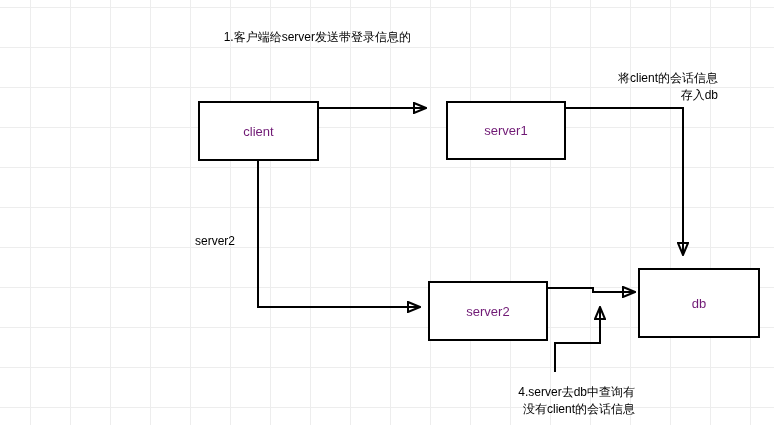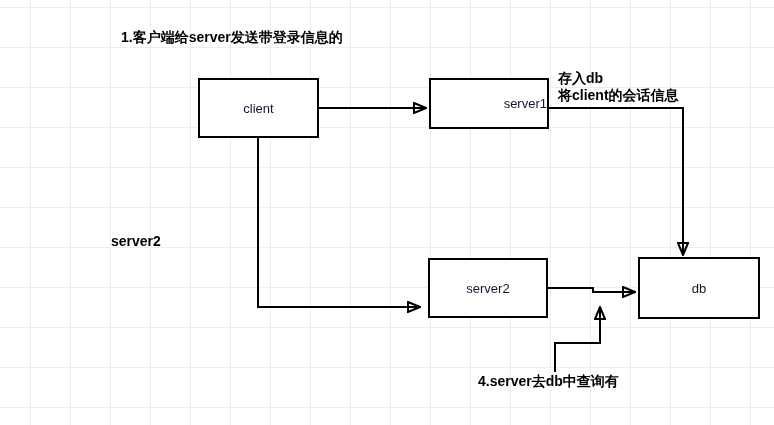--- a/index.html
+++ b/index.html
@@ -32,39 +32,40 @@
   }
   .node {
     position: absolute;
     box-sizing: border-box;
     background: #ffffff;
     border: 2px solid #000000;
     display: flex;
     align-items: center;
     justify-content: center;
     font-size: 13px;
-    color: #0f172a;
+    color: #701a75;
+    margin-top: 23px;
   }
   #n-client  { left: 198px; top: 78px;  width: 121px; height: 60px; }
-  #n-server1 { left: 429px; top: 78px;  width: 120px; height: 51px; justify-content: flex-end; }
+  #n-server1 { left: 446px; top: 78px;  width: 120px; height: 59px; }
   #n-server2 { left: 428px; top: 258px; width: 120px; height: 60px; }
-  #n-db      { left: 638px; top: 257px; width: 122px; height: 62px; }
+  #n-db      { left: 638px; top: 245px; width: 122px; height: 70px; }
   .note {
     position: absolute;
-    text-align: left;
-    font-size: 14px;
-    font-weight: bold;
+    text-align: right;
+    font-size: 12px;
+    font-weight: normal;
     color: #000000;
     line-height: 17px;
   }
   .note .line { display: block; }
   #a-step1 { left: 121px; top: 29px;  width: 290px; }
   #a-step2 { left: 558px; top: 70px;  width: 160px; }
   #a-step3 { left: 111px; top: 233px; width: 124px; }
-  #a-step4 { left: 470px; top: 373px; width: 165px; margin-left: 8px; }
+  #a-step4 { left: 470px; top: 384px; width: 165px; }
 </style>
 </head>
 <body>
 
 <div class="canvas">
 
   <svg class="wires" width="774" height="425" viewBox="0 0 774 425" xmlns="http://www.w3.org/2000/svg">
     <defs>
       <marker id="arrow" markerUnits="userSpaceOnUse" markerWidth="14" markerHeight="12" refX="11" refY="6" orient="auto">
         <path d="M1,1 L13,6 L1,11 Z" fill="#000000" stroke="none"></path>
@@ -87,23 +88,24 @@
     <span>server2</span>
   </div>
   <div class="node" id="n-db">
     <span>db</span>
   </div>
 
   <div class="note" id="a-step1">
     <span class="line">1.客户端给server发送带登录信息的</span>
   </div>
   <div class="note" id="a-step2">
+    <span class="line">将client的会话信息</span>
     <span class="line">存入db</span>
-    <span class="line">将client的会话信息</span>
   </div>
   <div class="note" id="a-step3">
     <span class="line">server2</span>
   </div>
   <div class="note" id="a-step4">
     <span class="line">4.server去db中查询有</span>
+    <span class="line">没有client的会话信息</span>
   </div>
 
 </div>
 
 </body></html>

